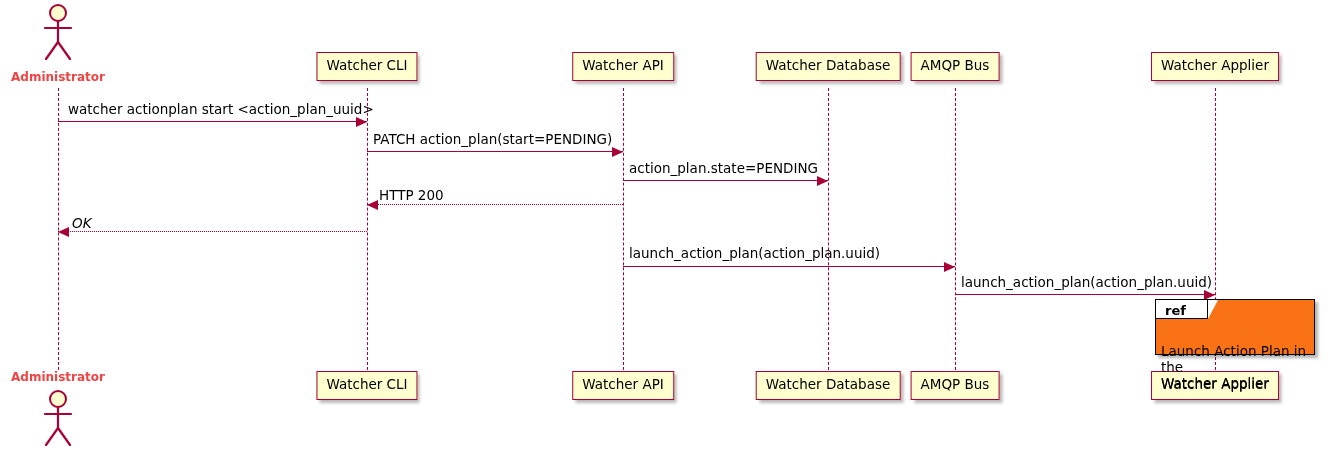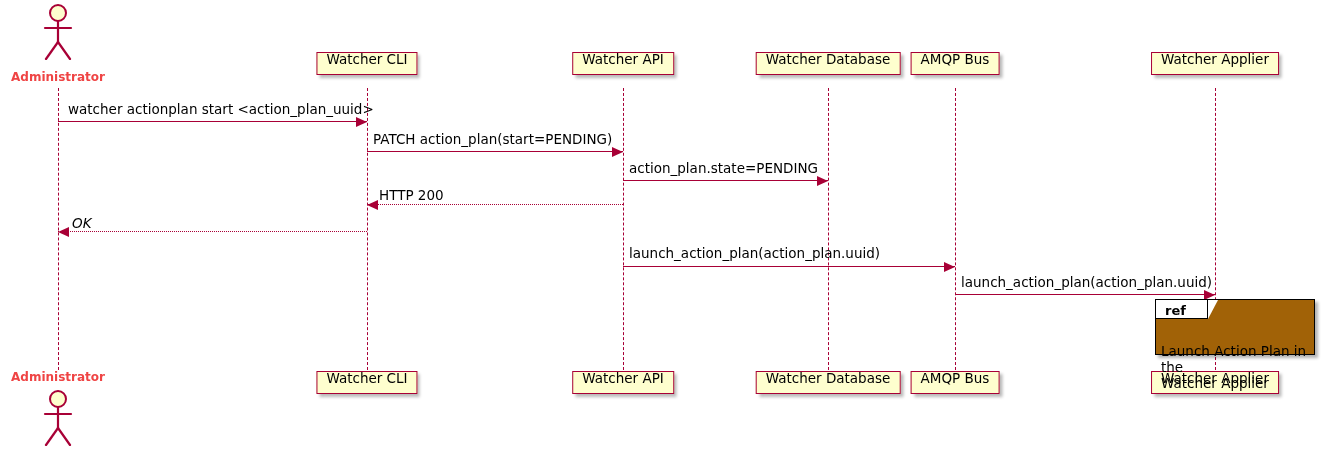--- a/index.html
+++ b/index.html
@@ -29,21 +29,21 @@
 
   
   .participant {
     position: absolute;
     background: #FEFECE;
     border: 1px solid #A80036;
     box-shadow: 3px 3px 3px rgba(0,0,0,0.28);
     font-size: 13.5px;
     color: #000000;
     line-height: 1;
-    padding: 0 9px 7px 9px;
+    padding: 6px 9px 7px 9px;
     white-space: nowrap;
     transform: translateX(-50%);
     box-sizing: border-box;
     text-align: center;
   }
 
   
   .actor {
     position: absolute;
     transform: translateX(-50%);
@@ -89,21 +89,21 @@
     position: absolute;
     font-size: 13.5px;
     color: #000000;
     white-space: nowrap;
     line-height: 1;
   }
 
   
   .ref-box {
     position: absolute;
-    background: #a16207;
+    background: #f97316;
     border: 1.5px solid #000000;
     box-shadow: 3px 3px 3px rgba(0,0,0,0.30);
     box-sizing: border-box;
   }
   .ref-tab {
     position: absolute;
     left: 0;
     top: 0;
     height: 19px;
     border-right: 1.5px solid #000000;

